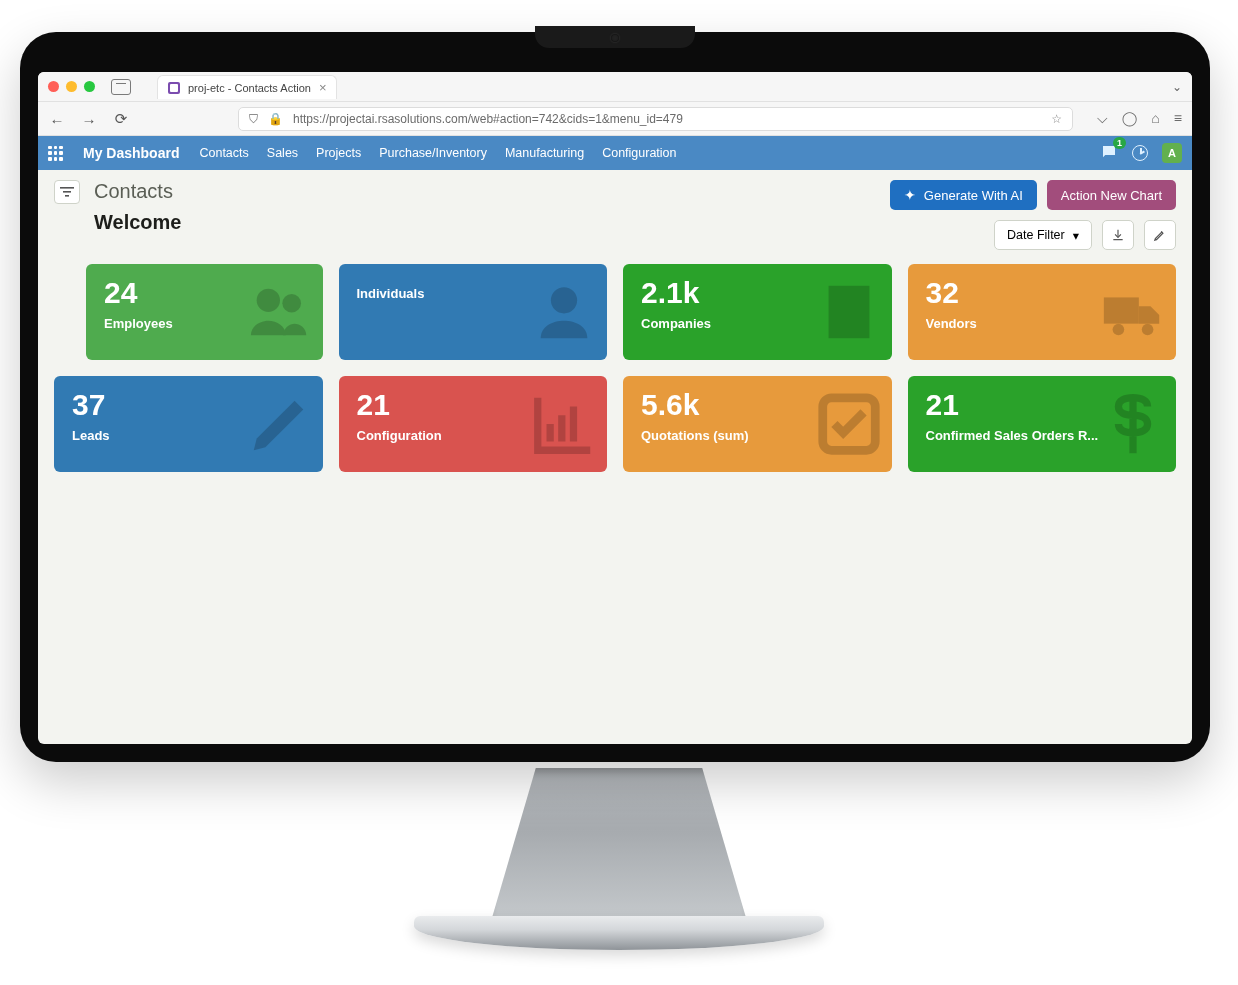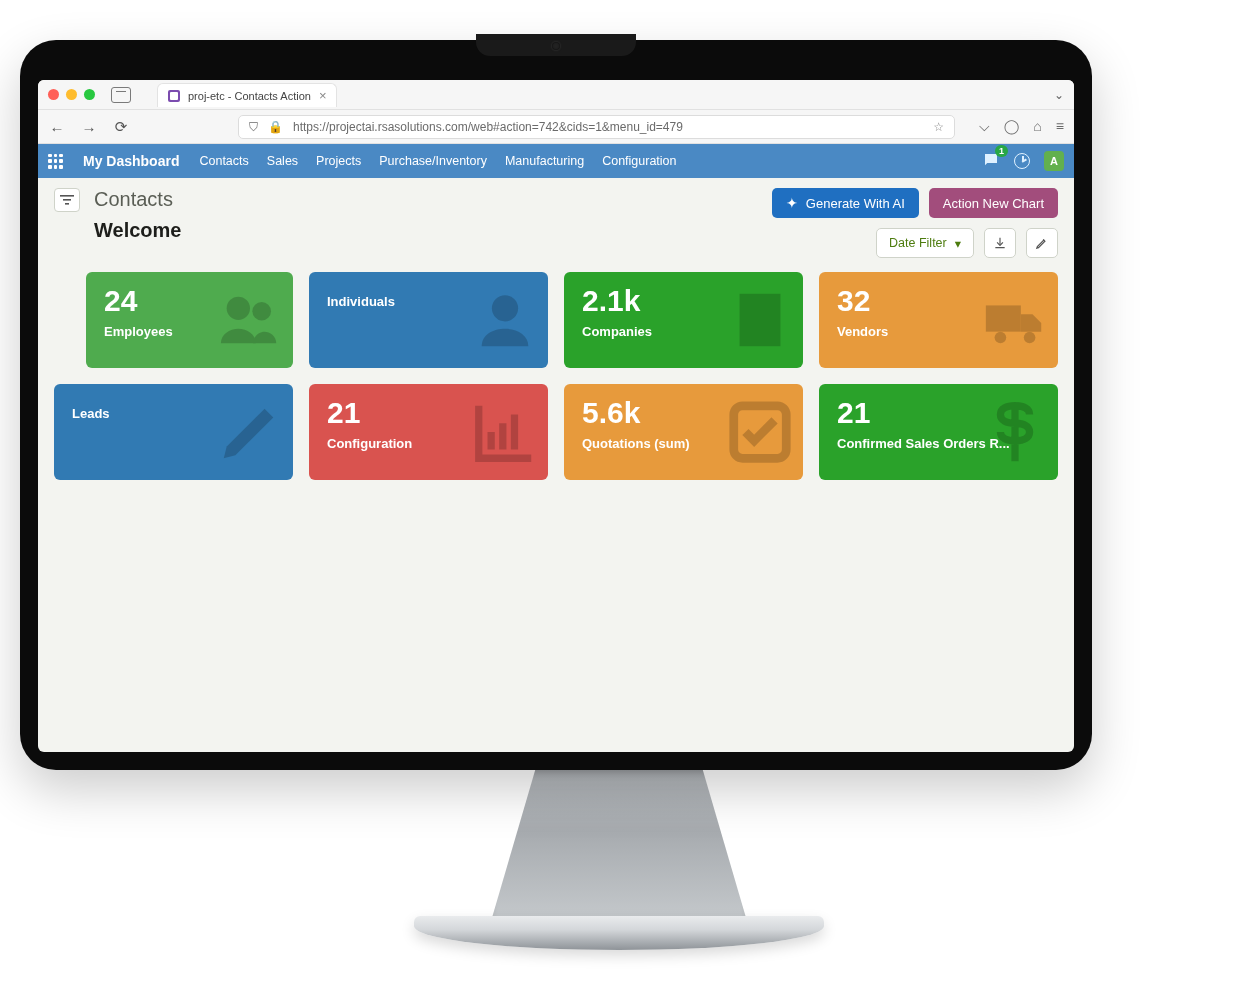--- a/index.html
+++ b/index.html
@@ -1,19 +1,19 @@
 <!DOCTYPE html>
 <html><head>
 <meta charset="utf-8">
 <style>
   * { box-sizing: border-box; margin: 0; padding: 0; }
   html, body { width: 1238px; height: 985px; background: #ffffff; font-family: -apple-system, Helvetica, Arial, sans-serif; }
   
   .monitor {
-    position: absolute; left: 20px; top: 40px; width: 1072px; height: 730px;
+    position: absolute; left: 20px; top: 32px; width: 1190px; height: 730px;
     background: #0b0b0b; border-radius: 36px; box-shadow: 0 20px 50px rgba(0,0,0,0.2);
   }
   .camera {
     position: absolute; top: -6px; left: 50%; transform: translateX(-50%);
     width: 160px; height: 22px; background: #1a1a1a; border-radius: 0 0 14px 14px;
   }
   .camera::after {
     content: ""; position: absolute; top: 8px; left: 50%; transform: translateX(-50%);
     width: 8px; height: 8px; border-radius: 50%; background: #222; box-shadow: inset 0 0 2px #000, 0 0 2px #444;
   }
@@ -115,21 +115,21 @@
   .btn {
     height:30px; padding:0 14px; border-radius:5px; font-size:13px; font-weight:500;
     display:flex; align-items:center; gap:8px; color:#fff; cursor:pointer; border:none;
   }
   .btn-blue { background:#1f6fc1; }
   .btn-purple { background:#a24d7c; }
   .wand { font-size:14px; }
   .tool-row { display:flex; gap:10px; align-items:center; }
   .date-filter {
     height:30px; padding:0 12px; border:1px solid #cfd3c9; background:#fff; border-radius:5px;
-    font-size:12.5px; color:#4d7c0f; display:flex; align-items:center; gap:8px; cursor:pointer;
+    font-size:12.5px; color:#000000; display:flex; align-items:center; gap:8px; cursor:pointer;
   }
   .icon-btn {
     width:32px; height:30px; border:1px solid #cfd3c9; background:#fff; border-radius:5px;
     display:flex; align-items:center; justify-content:center; color:#555; cursor:pointer;
   }
   
   .cards {
     padding: 8px 16px; display:grid; grid-template-columns: repeat(4, 1fr); gap:16px;
   }
   .card {
@@ -307,20 +307,21 @@
           <div class="value">32</div>
           <div class="label">Vendors</div>
           <div class="bg-ic" style="color:#000"><svg viewBox="0 0 24 24" fill="currentColor">
               <rect x="2" y="7" width="12" height="9"></rect>
               <path d="M14 10h4l3 3v3h-7z"></path>
               <circle cx="7" cy="18" r="2"></circle>
               <circle cx="17" cy="18" r="2"></circle>
             </svg></div>
         </div>
         <div class="card c-blue">
+          <div class="value">37</div>
           <div class="label">Leads</div>
           <div class="bg-ic" style="color:#000"><svg viewBox="0 0 24 24" fill="currentColor">
               <path d="M3 21l4-1L20 7l-3-3L4 17l-1 4z"></path>
             </svg></div>
         </div>
         <div class="card c-red">
           <div class="value">21</div>
           <div class="label">Configuration</div>
           <div class="bg-ic" style="color:#000"><svg viewBox="0 0 24 24" fill="none" stroke="currentColor" stroke-width="2.5">
               <path d="M3 3v18h18"></path>

